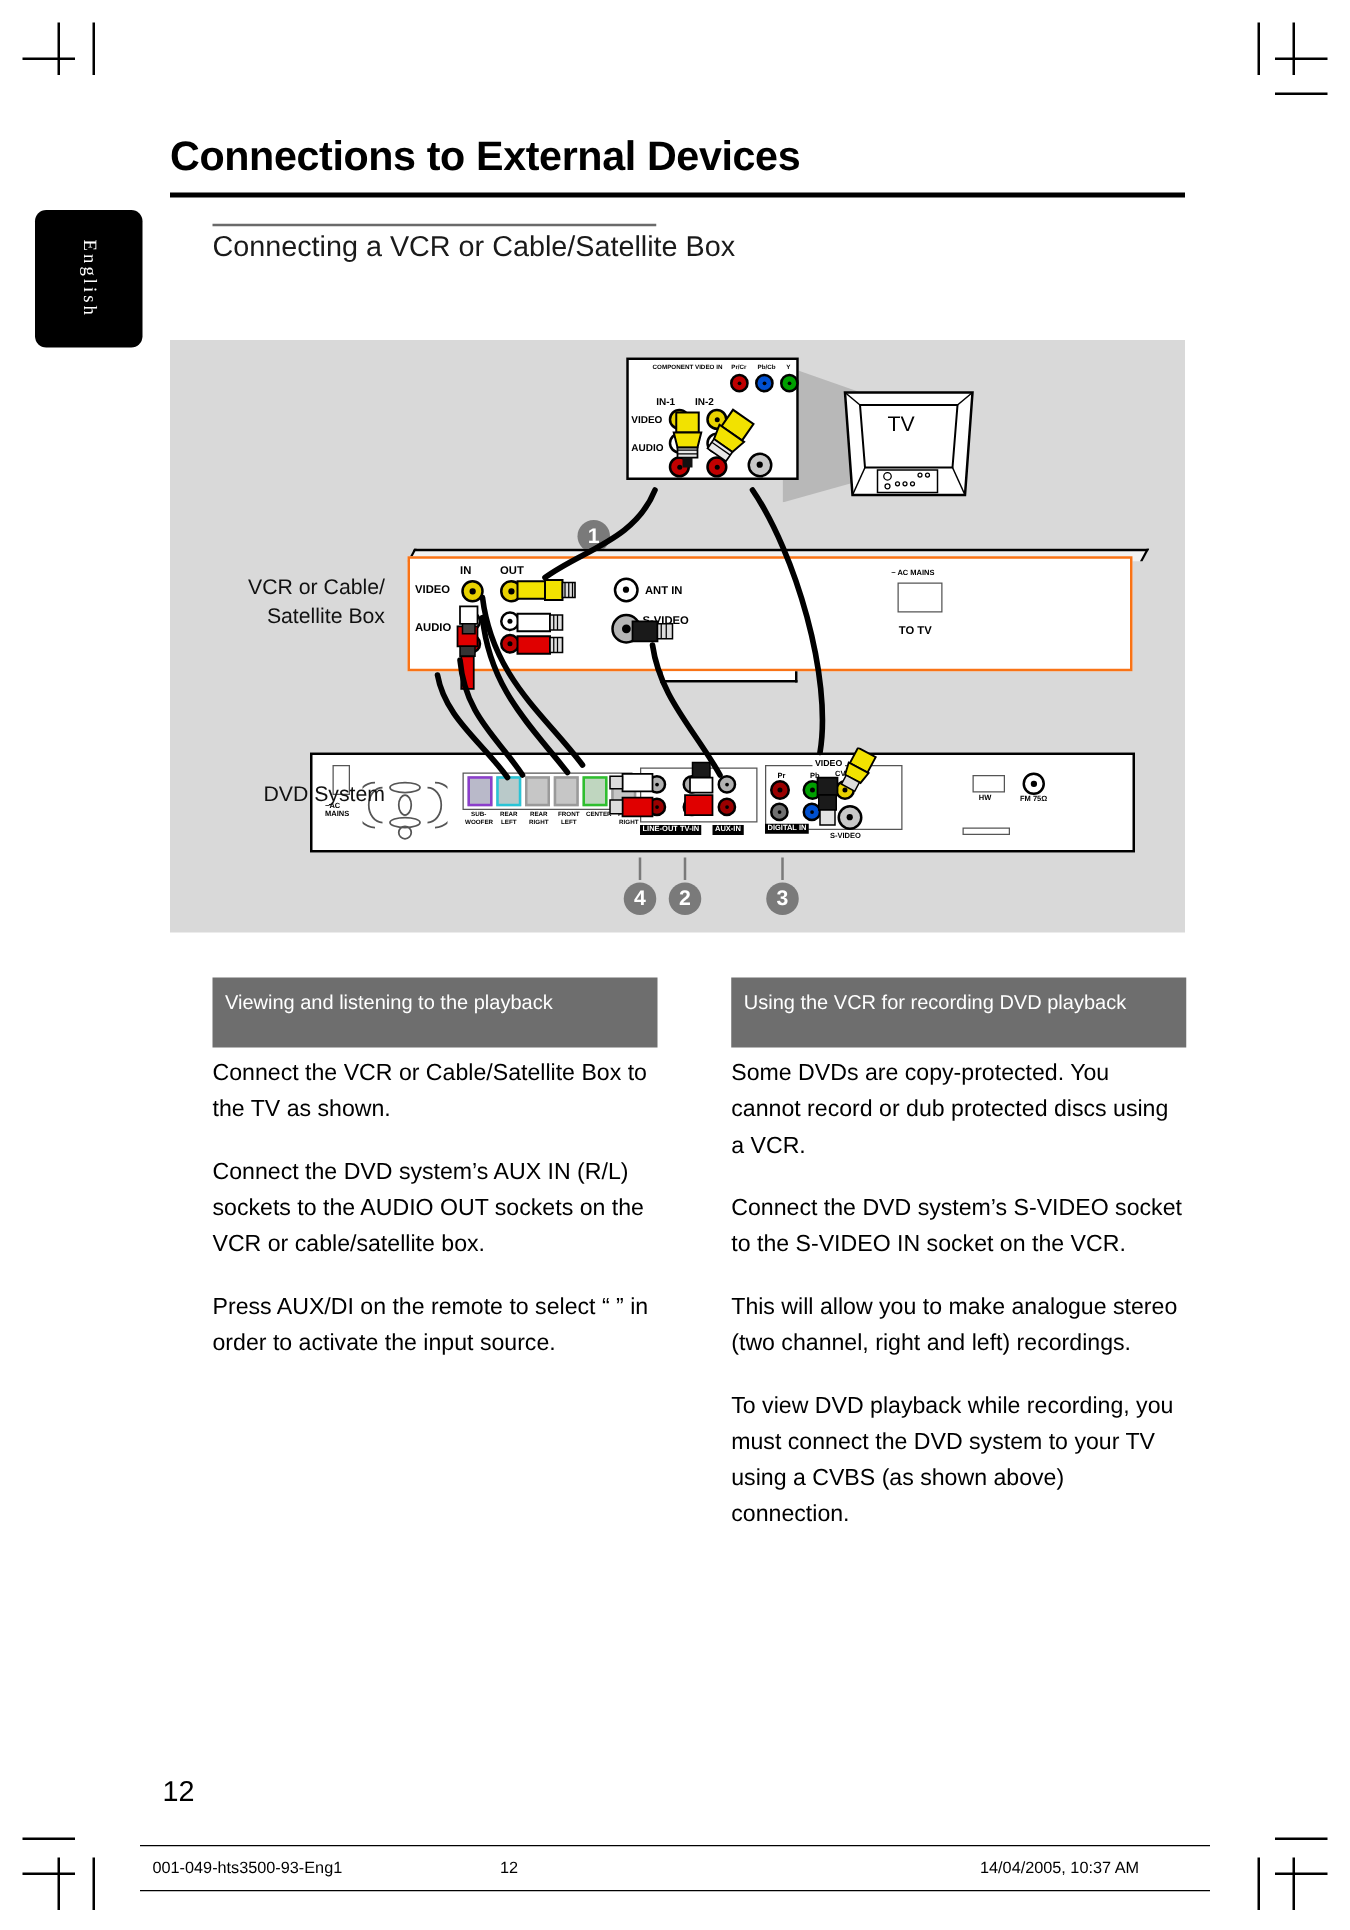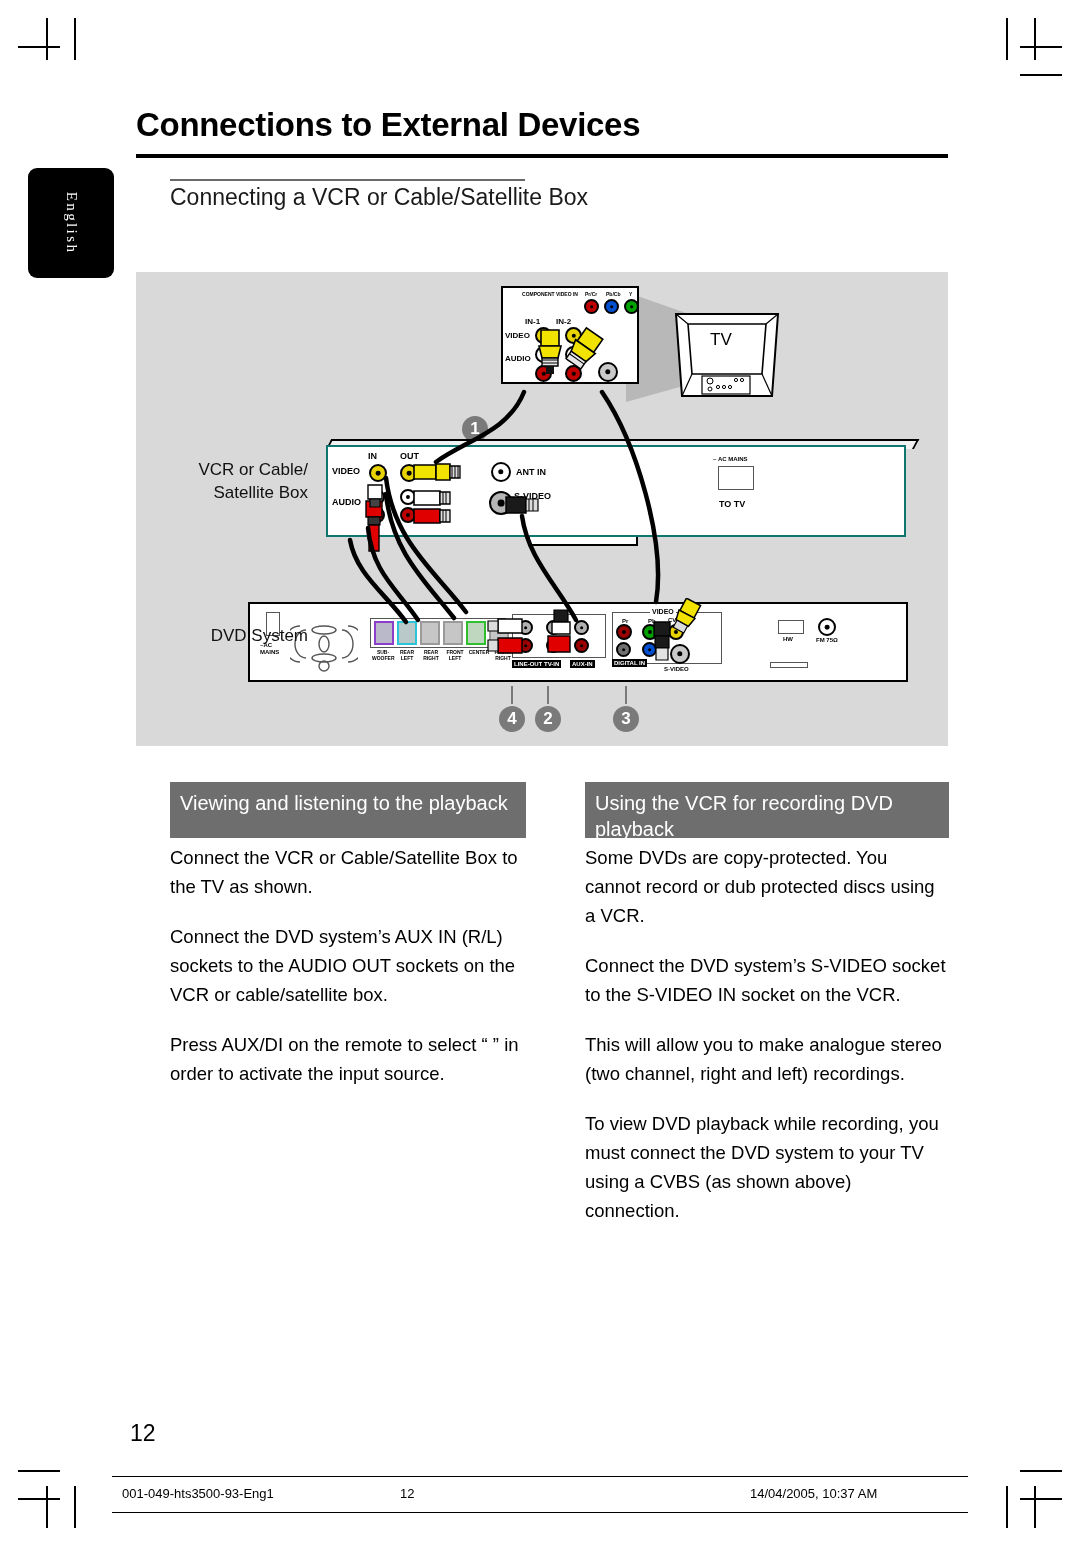--- a/index.html
+++ b/index.html
@@ -84,21 +84,21 @@
   }
   .tv-txt { position:absolute; font-weight:normal; font-family:"Liberation Sans", sans-serif; color:#000; }
 
   .jack { position:absolute; border-radius:50%; border:2px solid #000; }
   .jack i { position:absolute; left:50%; top:50%; transform:translate(-50%,-50%);
             width:34%; height:34%; background:#000; border-radius:50%; }
 
   
   .vcr {
     position:absolute; left:190px; top:173px; width:580px; height:92px;
-    background:#fff; border:2px solid #0f766e;
+    background:#fff; border:2px solid #f97316;
   }
   .vcr-top {
     position:absolute; left:190px; top:167px; width:588px; height:10px;
     background:#f2f2f2; border:2px solid #000; border-bottom:none;
     transform:skewX(-28deg); transform-origin:bottom left;
   }
   .vcr-foot {
     position:absolute; left:392px; top:265px; width:110px; height:9px;
     background:#fff; border:2px solid #000; border-top:none;
   }
@@ -111,21 +111,21 @@
 
   .plabel {
     position:absolute; font-family:"Liberation Sans", sans-serif;
     font-weight:bold; color:#000; white-space:nowrap;
   }
   .plate { position:absolute; border:1.5px solid #555; background:#fff; }
 
   
   .bar {
     position:absolute; background:#6e6e6e; color:#fff;
-    font-size:20px; line-height:26px; padding:8px 10px 9px 10px;
+    font-size:16px; line-height:26px; padding:8px 10px 9px 10px;
     font-family:"Liberation Sans", sans-serif;
   }
 
   
   .col {
     position:absolute; width:362px;
     font-size:18.5px; line-height:29px; color:#000;
     font-family:"Liberation Sans", sans-serif;
   }
   .col p { margin:0 0 21px 0; }
@@ -137,21 +137,21 @@
     font-size:23px; color:#000; font-family:"Liberation Sans", sans-serif;
   }
   .footer-rule { position:absolute; left:112px; top:1476px; width:856px; height:1px; background:#000; }
   .footer-rule2 { position:absolute; left:112px; top:1512px; width:856px; height:1px; background:#000; }
   .foot {
     position:absolute; top:1486px; font-size:13px; color:#000000;
     font-family:"Liberation Sans", sans-serif; white-space:nowrap;
   }
   .foot-l { left:122px; }
   .foot-c { left:400px; }
-  .foot-r { left:750px; }
+  .foot-r { left:784px; }
 </style>
 </head>
 <body>
 
 <div class="crop" style="left:46px;top:18px;width:2px;height:42px;"></div>
 <div class="crop" style="left:18px;top:46px;width:42px;height:2px;"></div>
 <div class="crop" style="left:74px;top:18px;width:2px;height:42px;"></div>
 <div class="crop" style="left:18px;top:74px;width:2px;height:0px;"></div>
 
 <div class="crop" style="left:1006px;top:18px;width:2px;height:42px;"></div>

